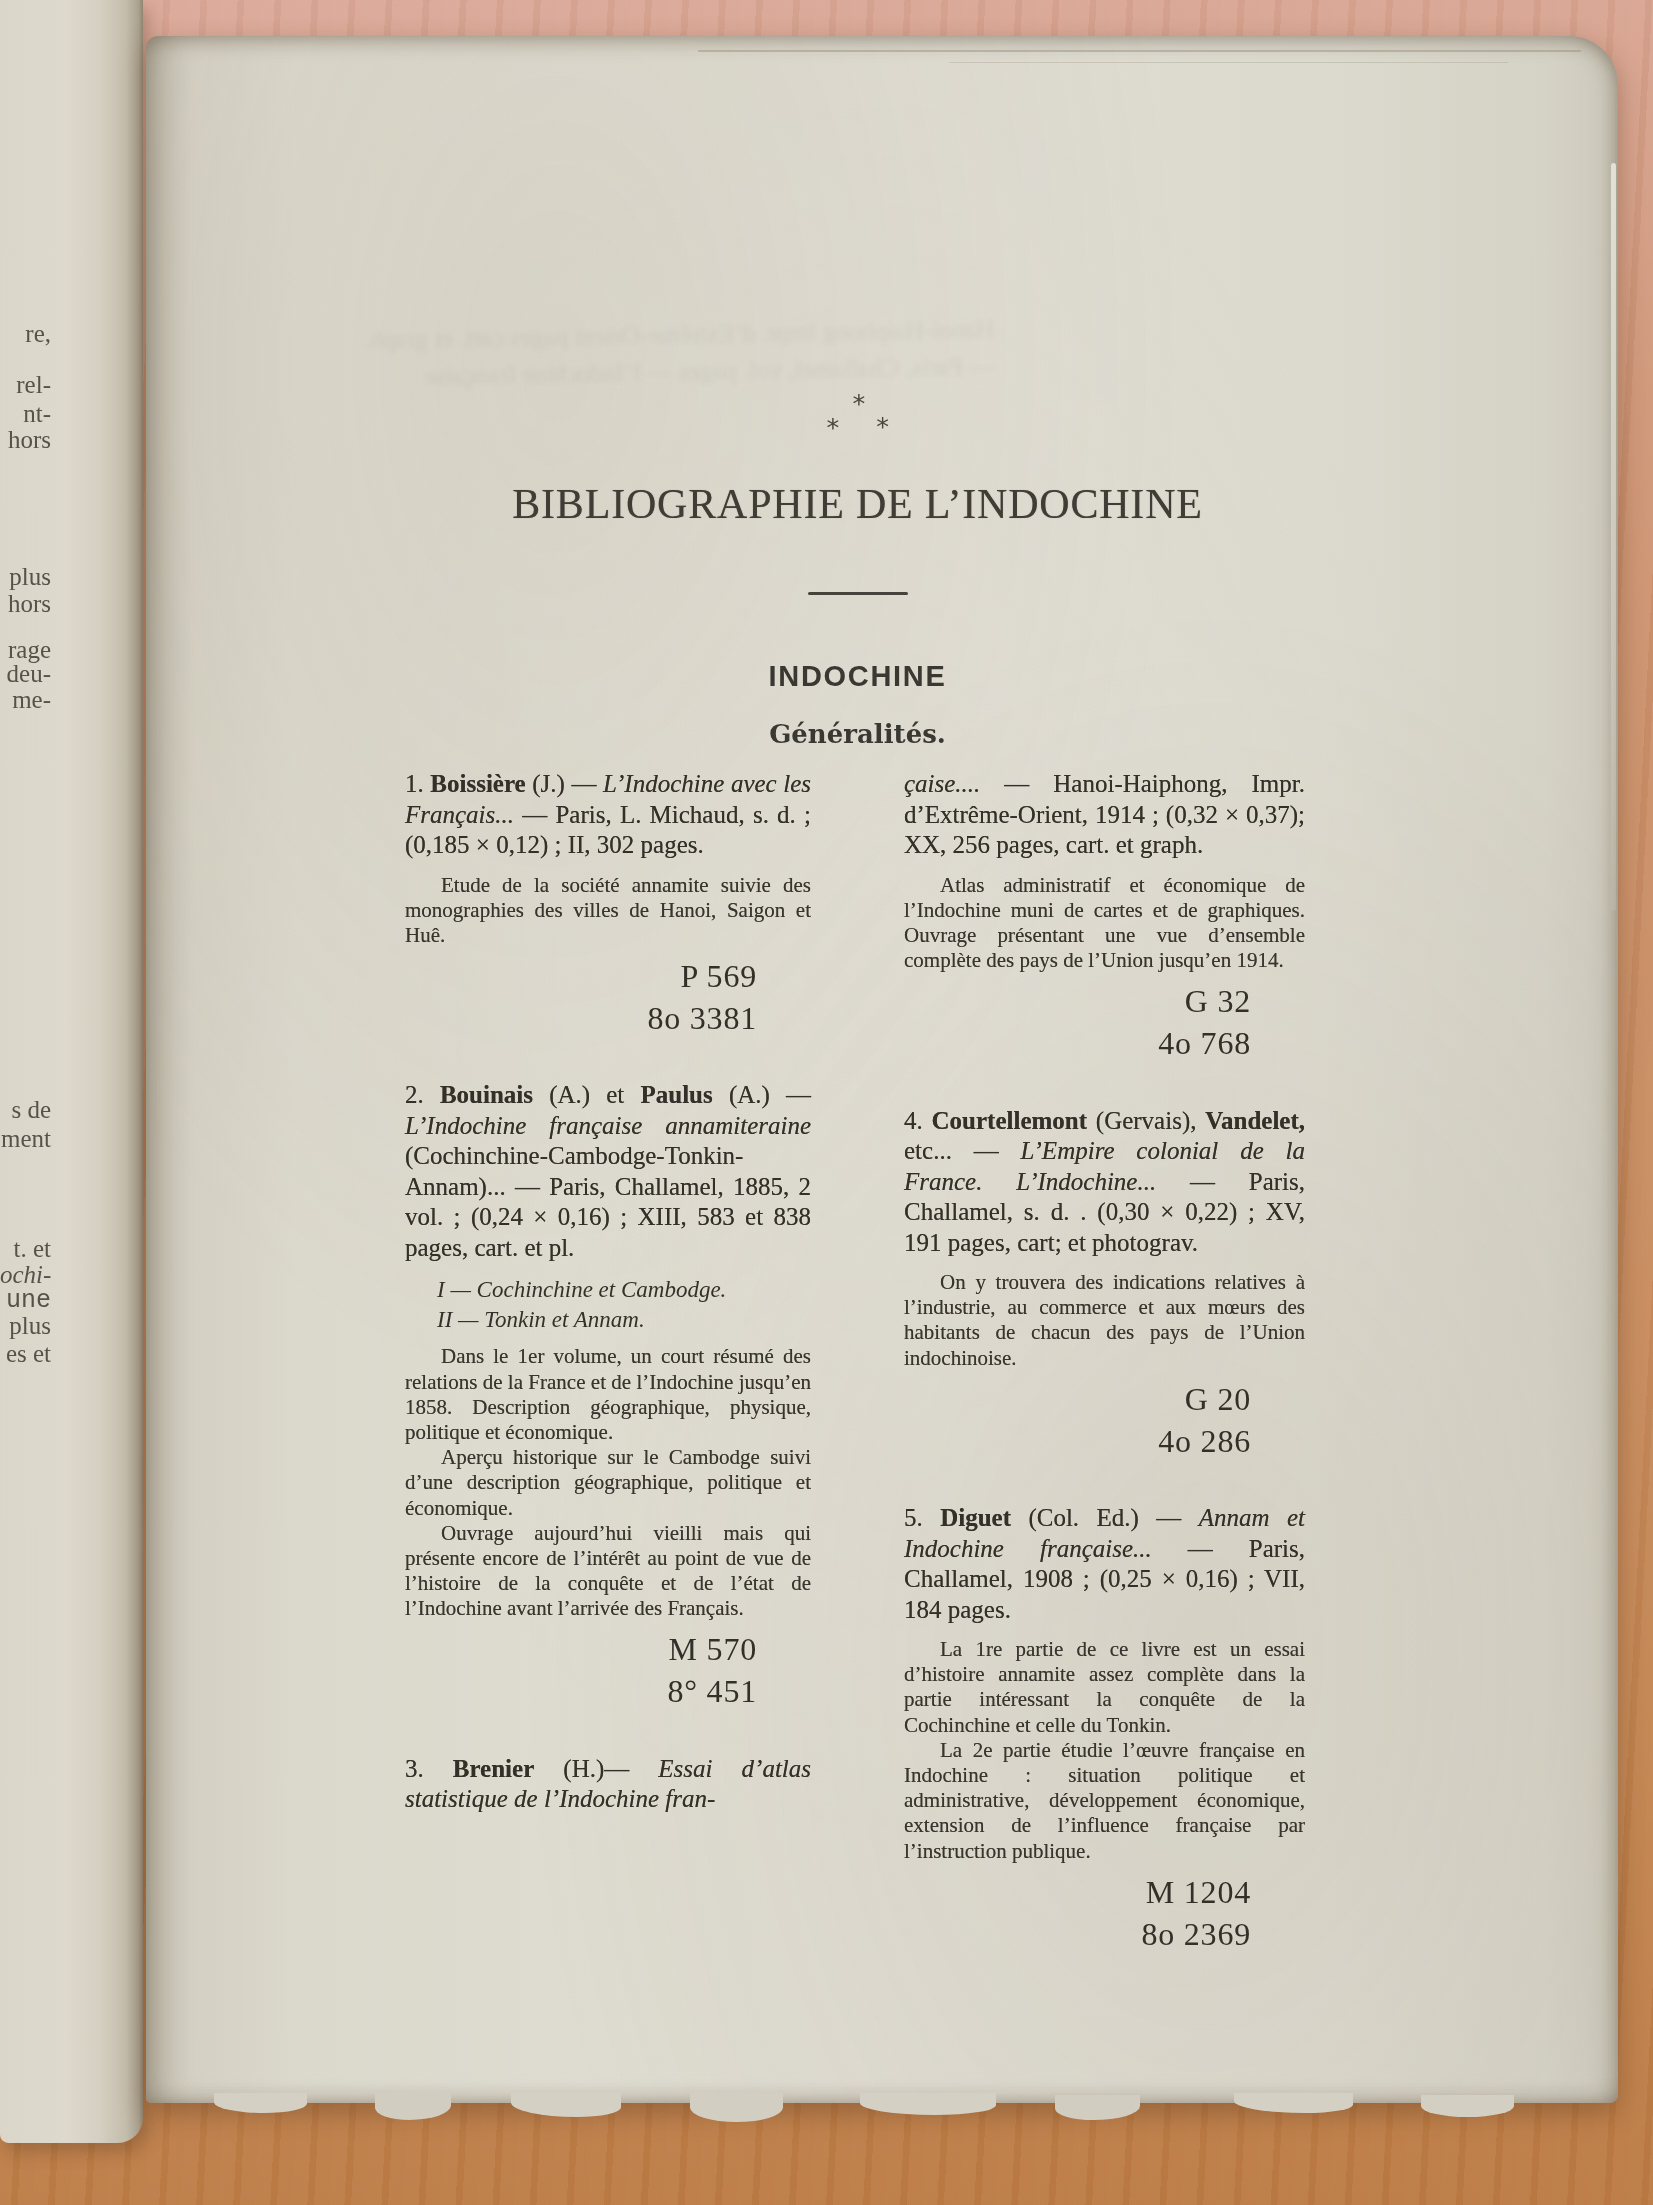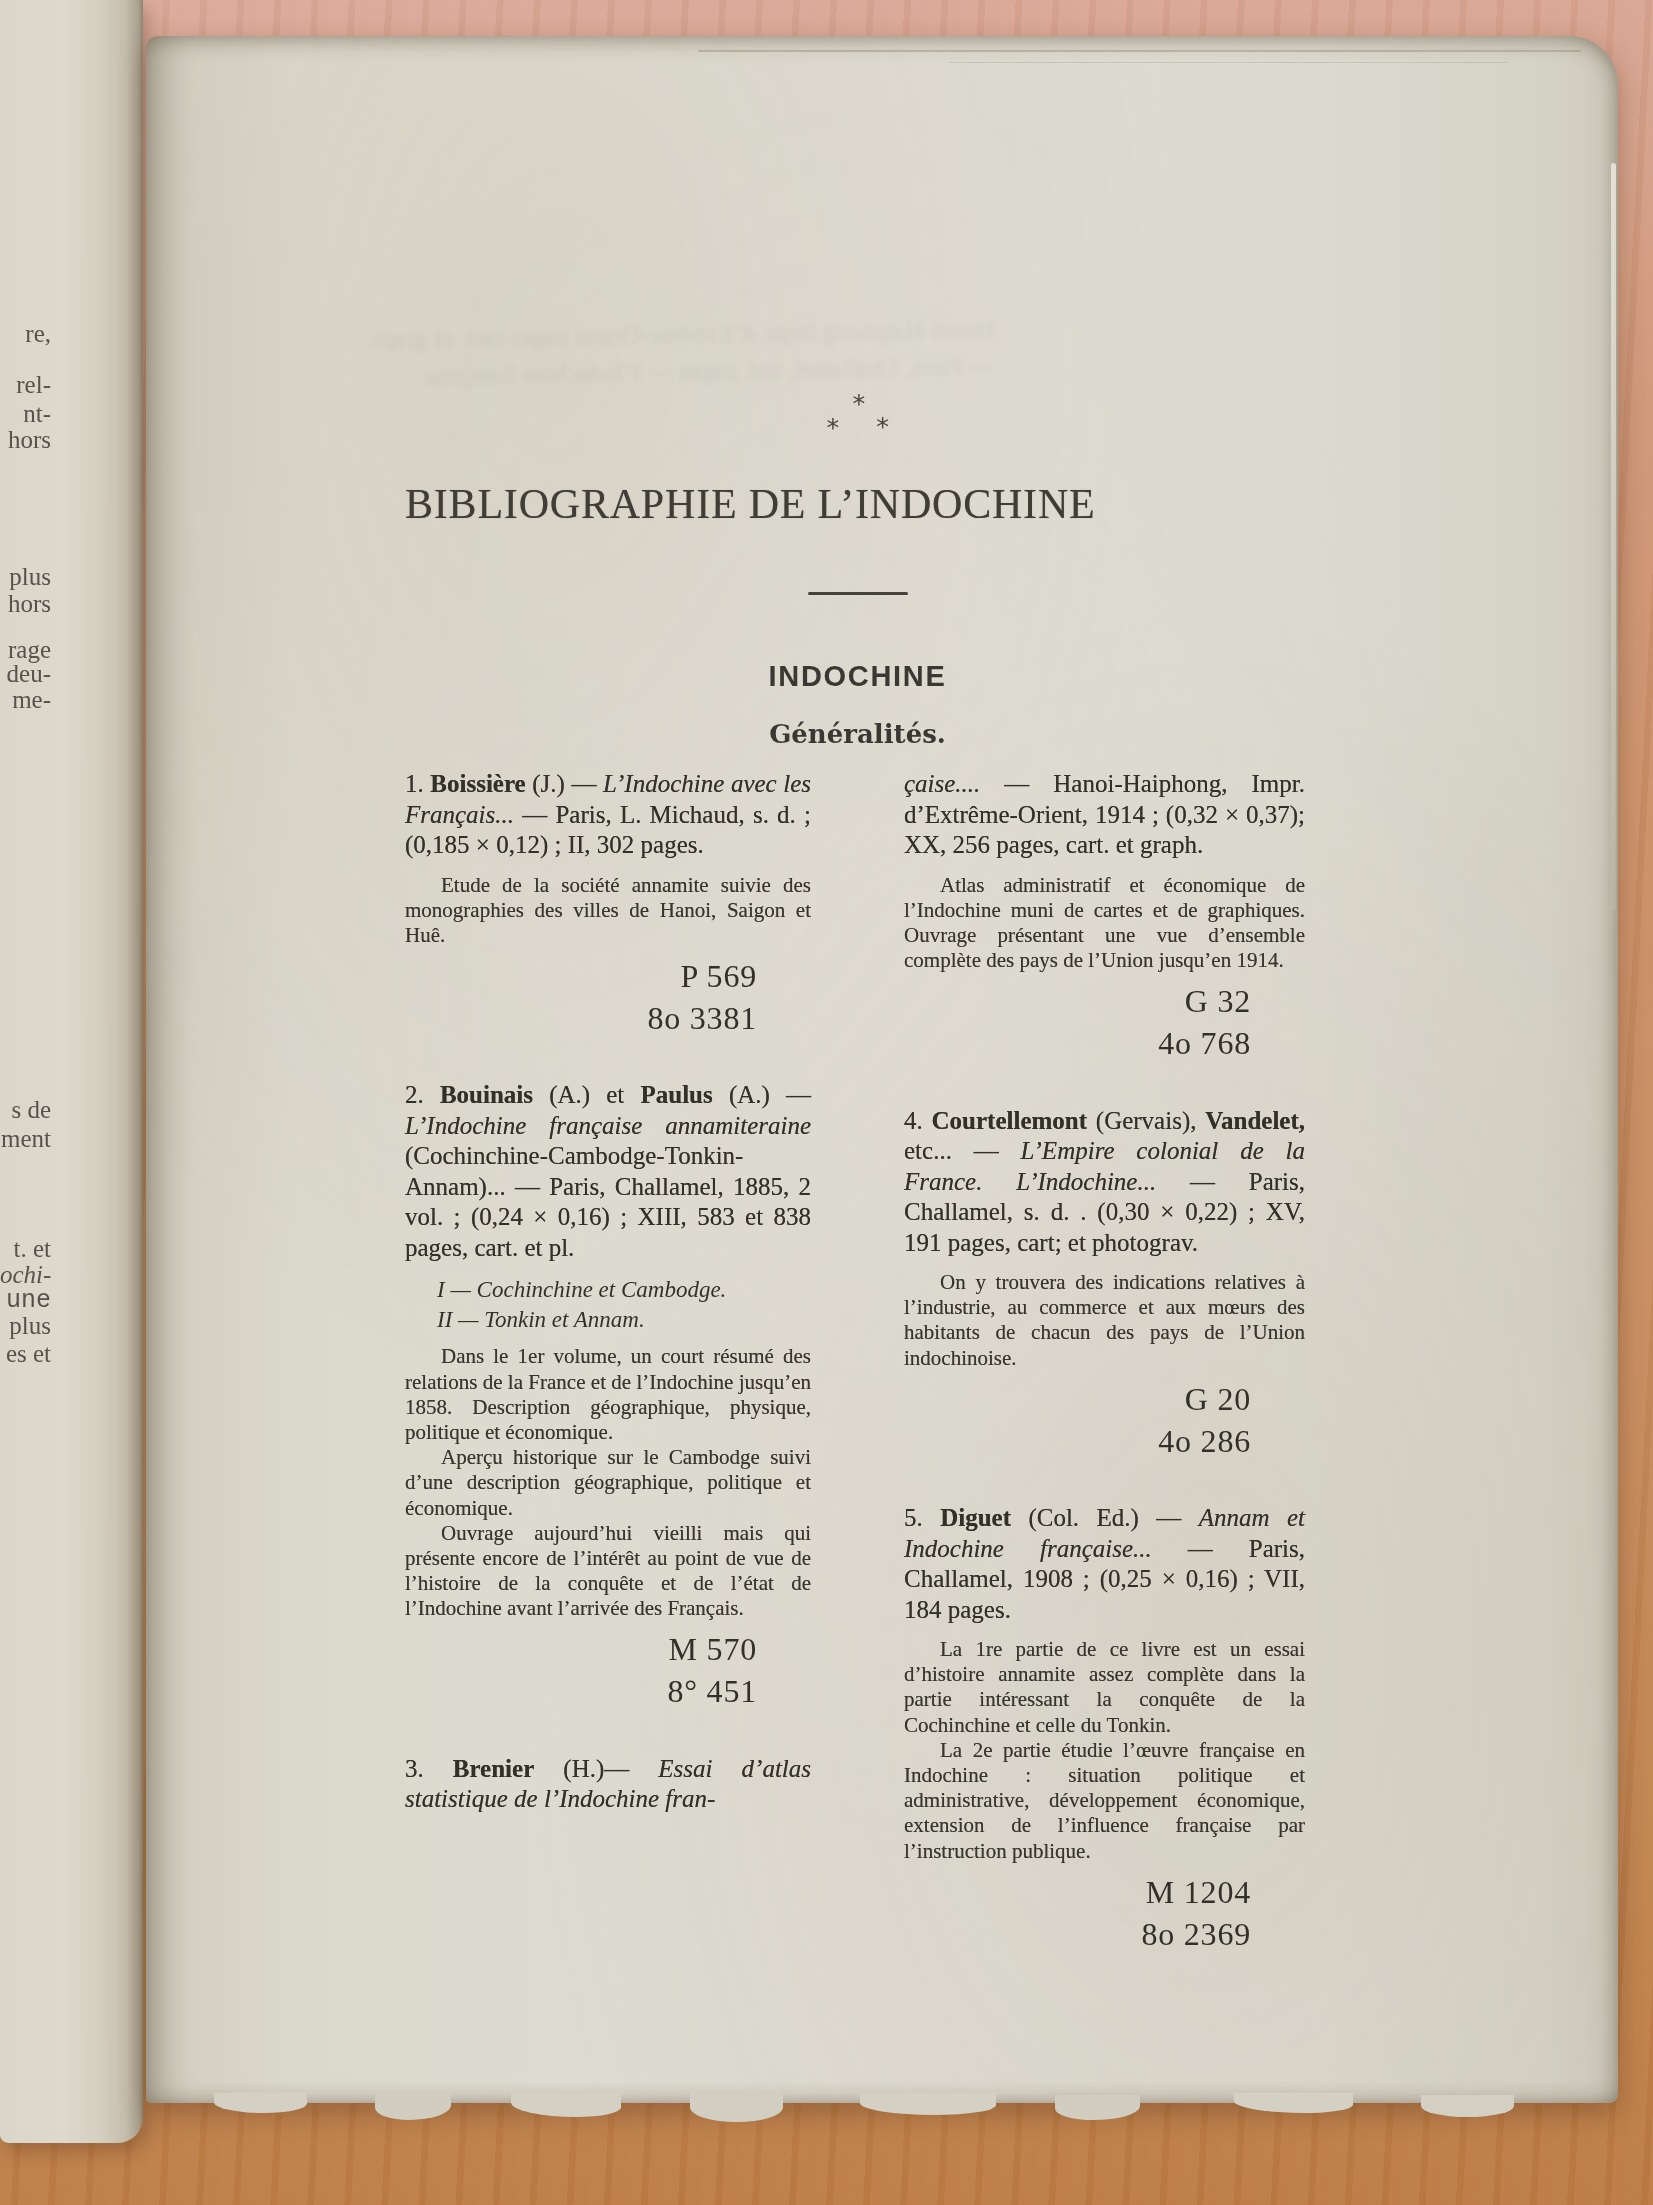--- a/index.html
+++ b/index.html
@@ -35,21 +35,21 @@
   
   .ghost{position:absolute;left:204px;top:280px;width:646px;height:204px;opacity:.10;filter:blur(2.5px);
     color:#6b675c;font-size:25.5px;line-height:37px;transform:scaleX(-1) rotate(1deg);pointer-events:none;overflow:hidden;}
   
   .content{position:absolute;left:259px;top:0;width:905px;color:#33302a;}
   .asterism{position:absolute;top:352px;left:0;width:100%;height:68px;}
   .asterism span{position:absolute;font-family:"DejaVu Sans",sans-serif;font-size:25.5px;color:#4a453e;}
   .ast-top{left:calc(50% - 5.1px);top:0;}
   .ast-bl{left:calc(50% - 31px);top:24px;}
   .ast-br{left:calc(50% + 18.7px);top:23px;}
-  .page-title{position:absolute;top:444px;left:0;width:100%;text-align:left;
+  .page-title{position:absolute;top:444px;left:0;width:100%;text-align:center;
     font-size:42px;letter-spacing:0.8px;color:#403d37;text-shadow:0 0 0.8px rgba(60,55,45,.55);white-space:nowrap;}
   .rule{position:absolute;top:556px;left:50%;transform:translateX(-50%);width:100px;height:3.4px;background:#46433c;border-radius:1.7px;}
   .section-title{position:absolute;top:624px;left:0;width:100%;text-align:center;
     font-family:"Liberation Sans",sans-serif;font-weight:bold;font-size:29px;letter-spacing:1.7px;color:#3a3832;}
   .subsection-title{position:absolute;top:683px;left:0;width:100%;text-align:center;
     font-family:"DejaVu Serif",serif;font-weight:bold;font-size:26px;color:#3a3832;}
   .columns{position:absolute;top:733px;left:0;width:100%;display:flex;gap:93px;}
   .col{width:406px;}
   .col-right{width:401px;}
   p.entry{margin:0 0 12px 0;font-size:25px;line-height:1.22;text-align:justify;color:#33302a;

